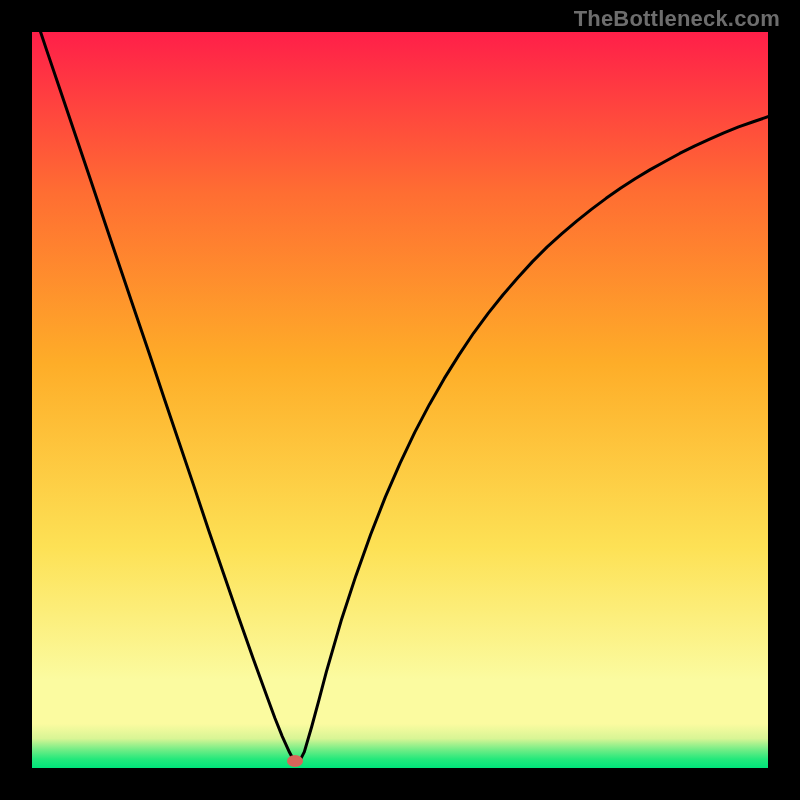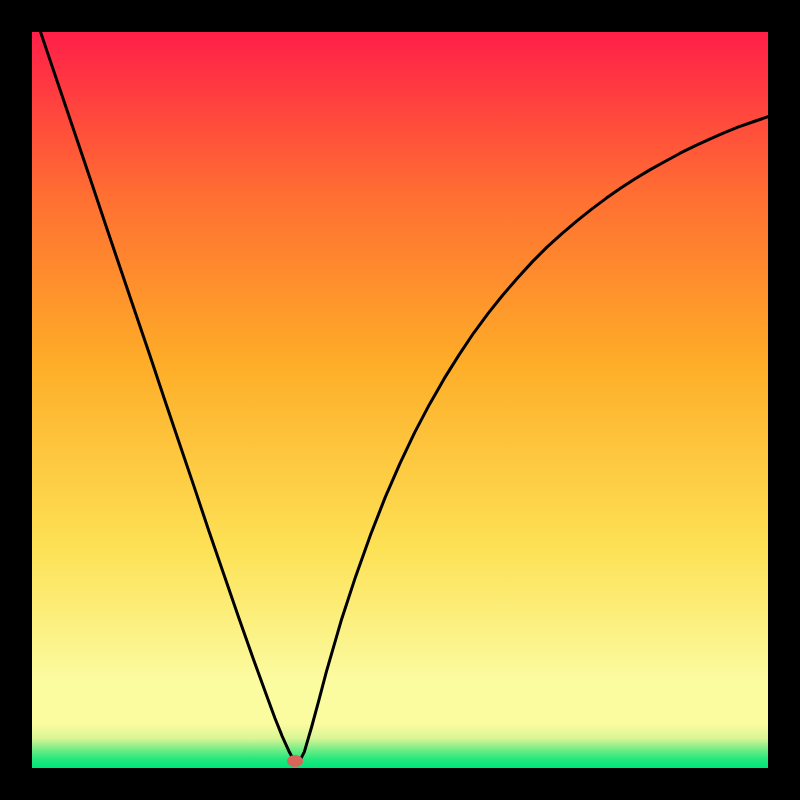--- a/index.html
+++ b/index.html
@@ -48,20 +48,21 @@
     font-weight: 600;
     color: #6d6d6d;
     letter-spacing: 0.2px;
     user-select: none;
   }
 </style>
 </head>
 <body>
 
 <div class="frame">
+  <div class="watermark">TheBottleneck.com</div>
 
   <div class="plot-area">
     <div class="gradient-bg" id="grad" style="background: linear-gradient(to top, rgb(0, 228, 122) 0%, rgb(35, 232, 123) 1.2%, rgb(114, 237, 134) 2.5%, rgb(216, 245, 149) 4%, rgb(251, 251, 160) 6%, rgb(251, 251, 160) 12%, rgb(253, 225, 85) 30%, rgb(254, 173, 40) 55%, rgb(255, 110, 50) 78%, rgb(255, 31, 73) 100%);"></div>
     <svg class="curve-svg" id="curve-svg" viewBox="0 0 736 736" preserveAspectRatio="none">
         <path d="M0.00 -25.76 L14.72 18.40 L29.44 61.82 L44.16 105.25 L58.88 148.67 L73.60 192.83 L88.32 236.26 L103.04 279.68 L117.76 323.10 L132.48 367.26 L147.20 410.69 L161.92 454.11 L176.64 498.27 L191.36 540.96 L206.08 583.65 L220.80 625.60 L235.52 666.08 L242.88 685.95 L250.24 704.35 L257.60 720.54 L261.28 727.17 L264.96 728.64 L268.64 727.17 L272.32 719.81 L279.68 694.78 L287.04 667.55 L294.40 639.58 L309.12 588.80 L323.84 543.90 L338.56 502.69 L353.28 465.15 L368.00 431.30 L382.72 400.38 L397.44 372.42 L412.16 346.66 L426.88 323.10 L441.60 301.02 L456.32 281.15 L471.04 262.75 L485.76 245.82 L500.48 229.63 L515.20 214.91 L529.92 201.66 L544.64 189.15 L559.36 177.38 L574.08 166.34 L588.80 156.03 L603.52 146.46 L618.24 137.63 L632.96 129.54 L647.68 121.44 L662.40 114.08 L677.12 107.46 L691.84 100.83 L706.56 94.94 L721.28 89.79 L736.00 84.64" fill="none" stroke="#000000" stroke-width="3" stroke-linejoin="round" stroke-linecap="round"></path>
       </svg>
     <div class="marker" id="marker" style="left: 263.488px; top: 728.64px; background: rgb(217, 101, 90);"></div>
   </div>
 </div>
 

